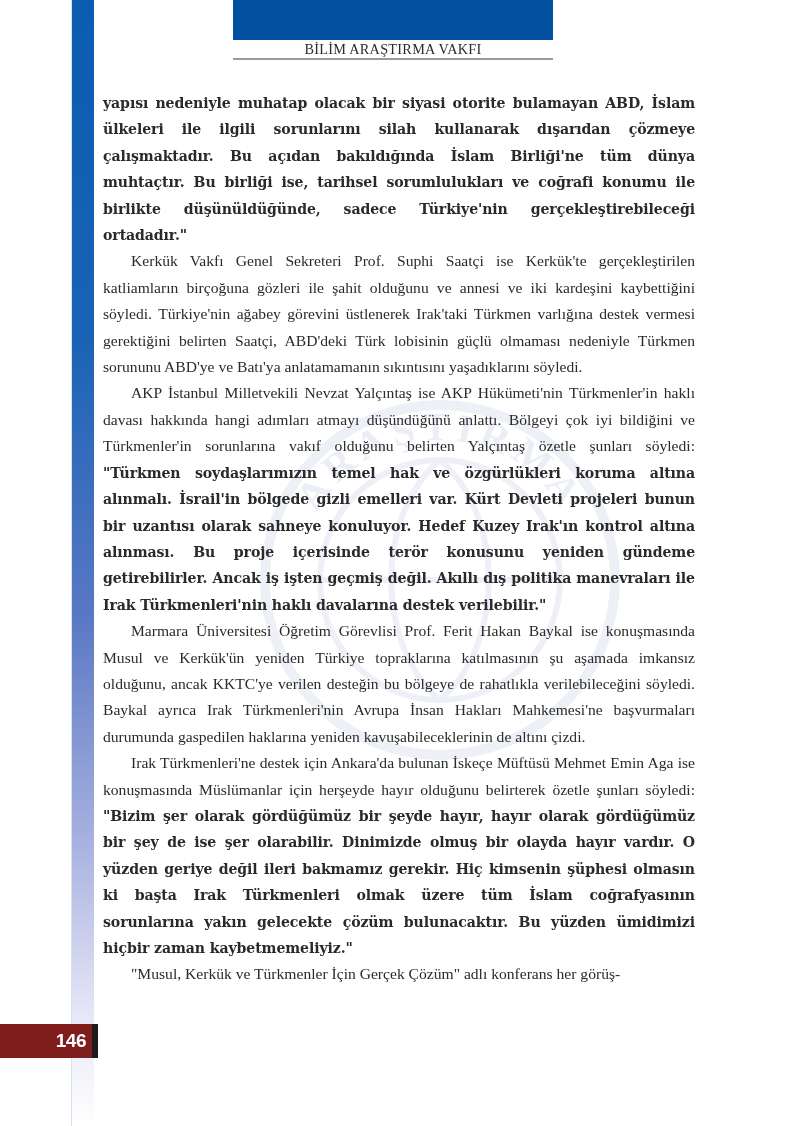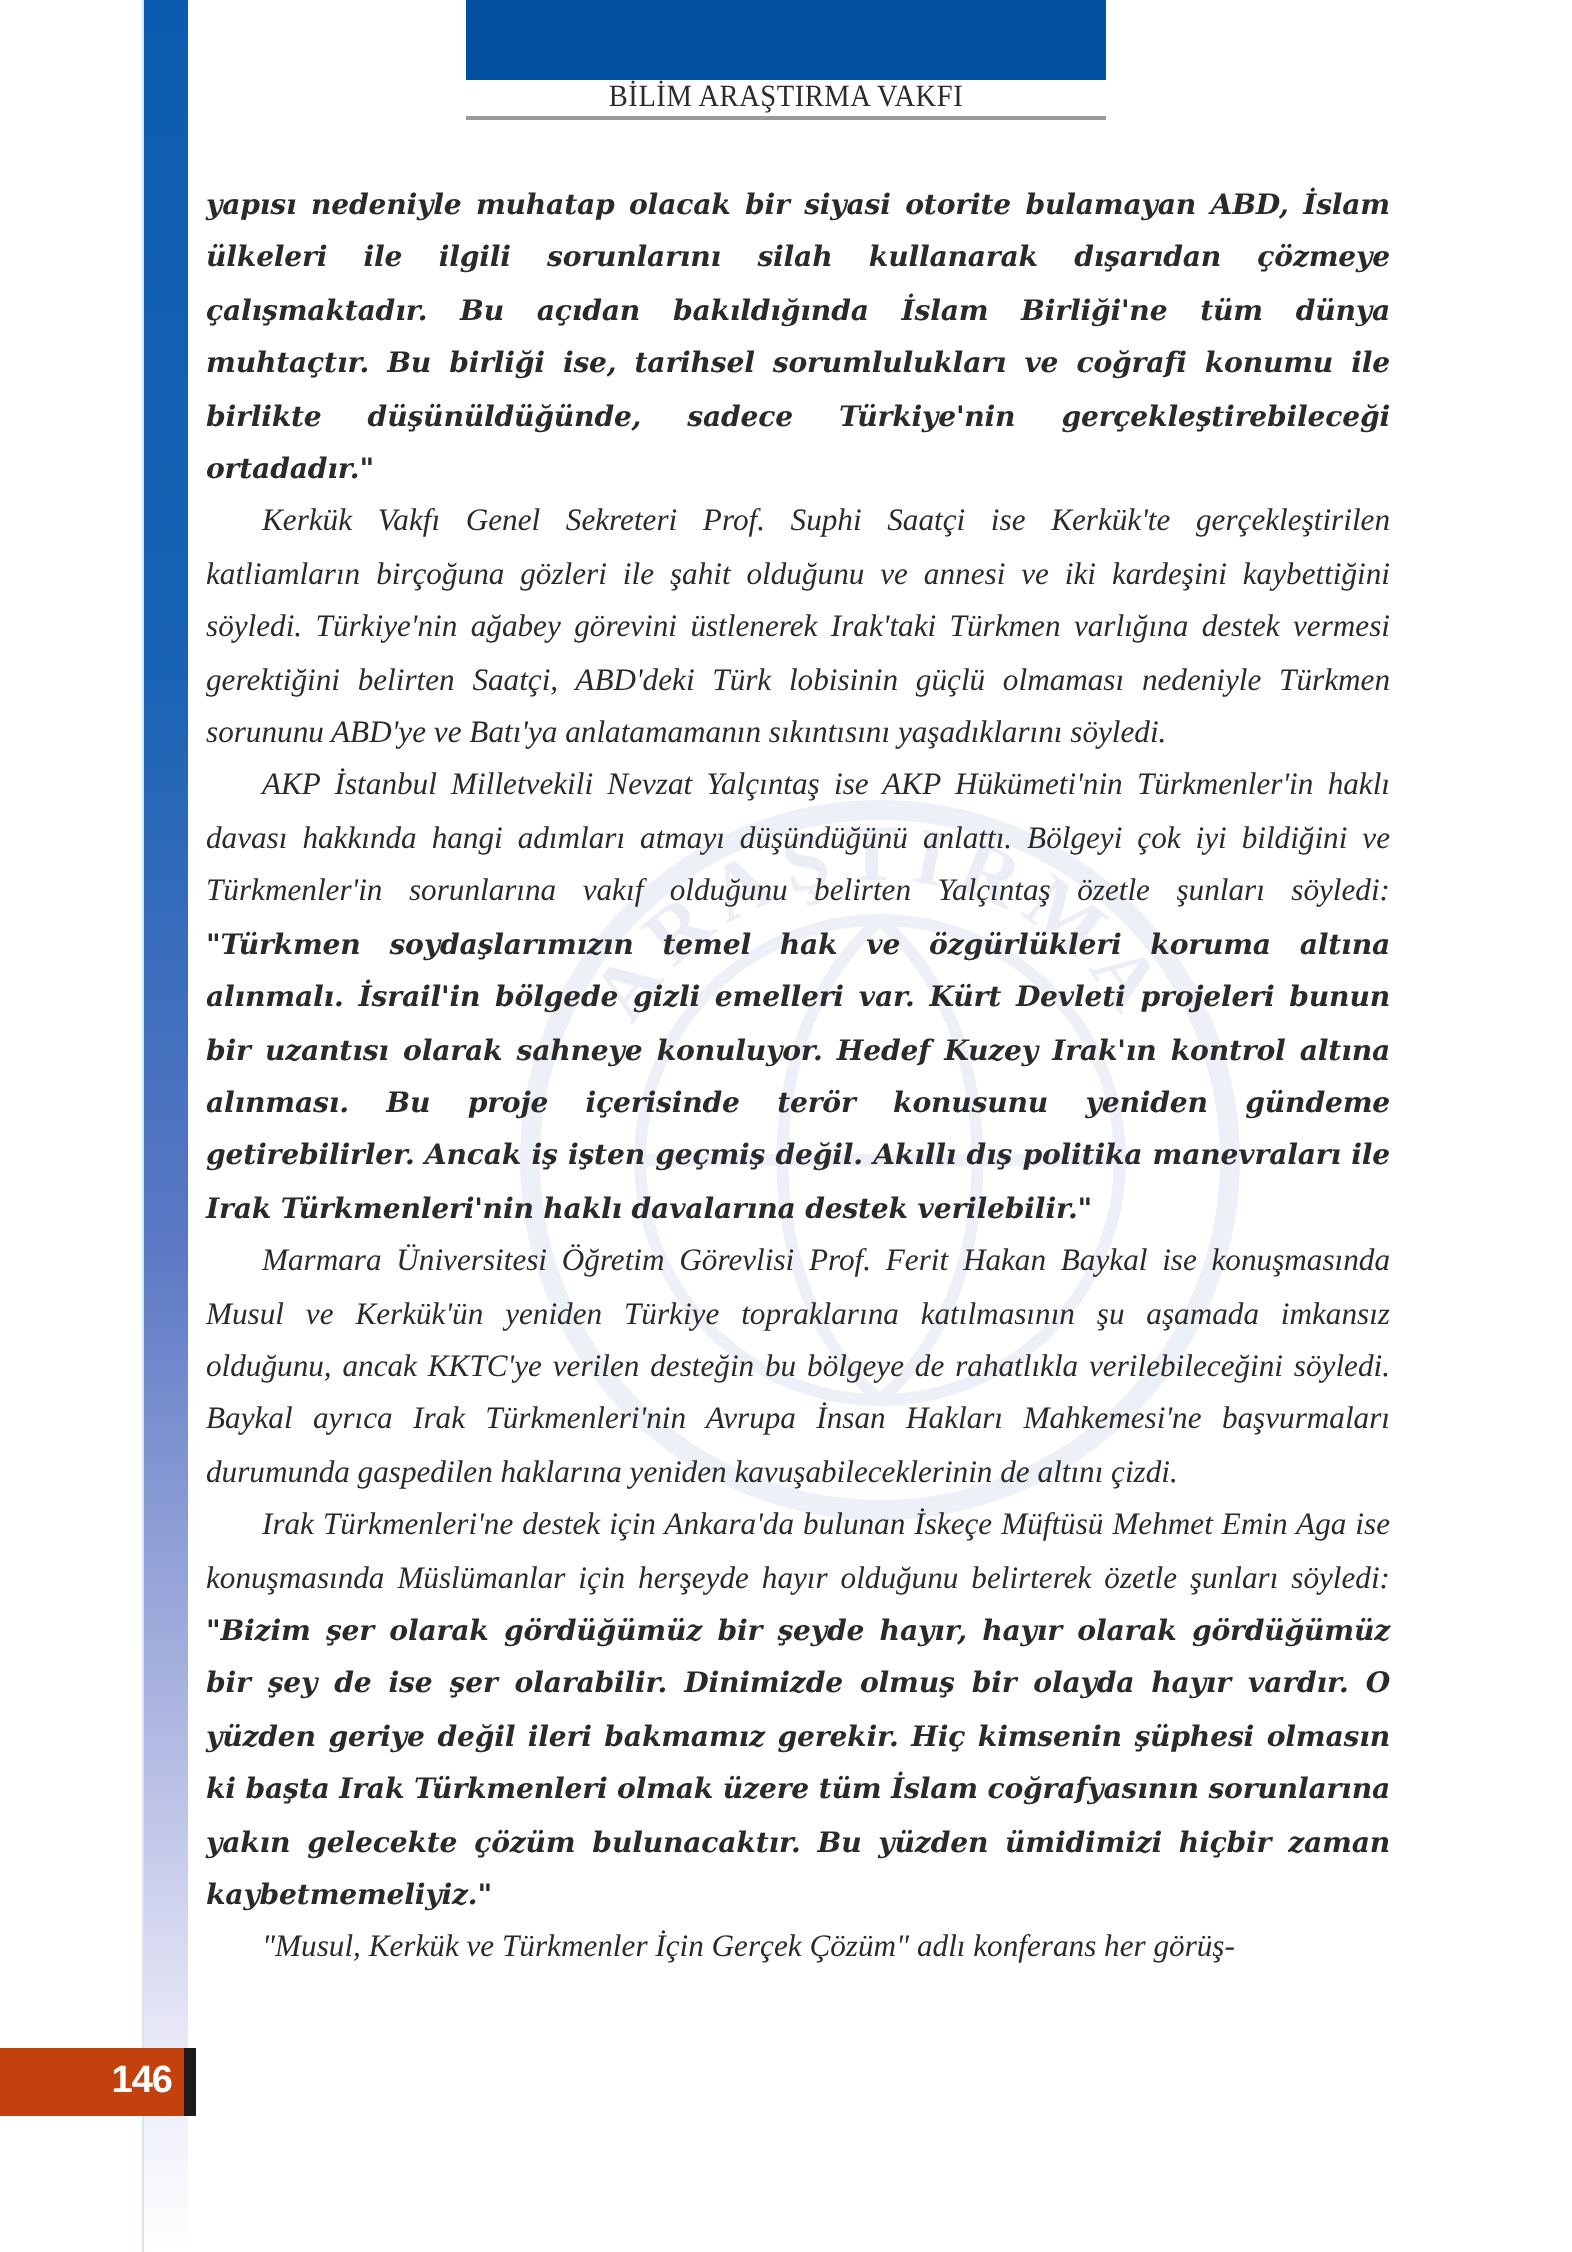--- a/index.html
+++ b/index.html
@@ -30,28 +30,28 @@
     background: #9a9a9a;
   }
   .watermark {
     position: absolute; left: 255px; top: 395px; width: 370px; height: 370px;
     pointer-events: none;
   }
   .content {
     position: absolute; left: 103px; top: 90px; width: 592px;
     font-family: "Liberation Serif", serif;
     font-size: 15.6px; line-height: 26.4px;
-    text-align: justify; hyphens: manual; font-style: italic;
+    text-align: justify; hyphens: manual;
   }
   .content p { margin: 0; text-indent: 0; }
   .content p.indent { text-indent: 28px; }
   .bold { font-weight: bold; font-family: "DejaVu Serif", serif; font-size: 14.1px; letter-spacing: -0.1px; }
   .page-tab {
     position: absolute; left: 0; top: 1024px; width: 92px; height: 34px;
-    background: #c2410c;
+    background: #7f1d1d;
     border-right: 6px solid #1c1c1c;
     box-sizing: content-box;
   }
   .page-num {
     position: absolute; right: 6px; top: 0; height: 34px; line-height: 34px;
     font-family: "Liberation Sans", sans-serif; font-weight: bold;
     font-size: 19px; color: #ffffff; letter-spacing: -0.5px;
   }
 </style>
 </head>

